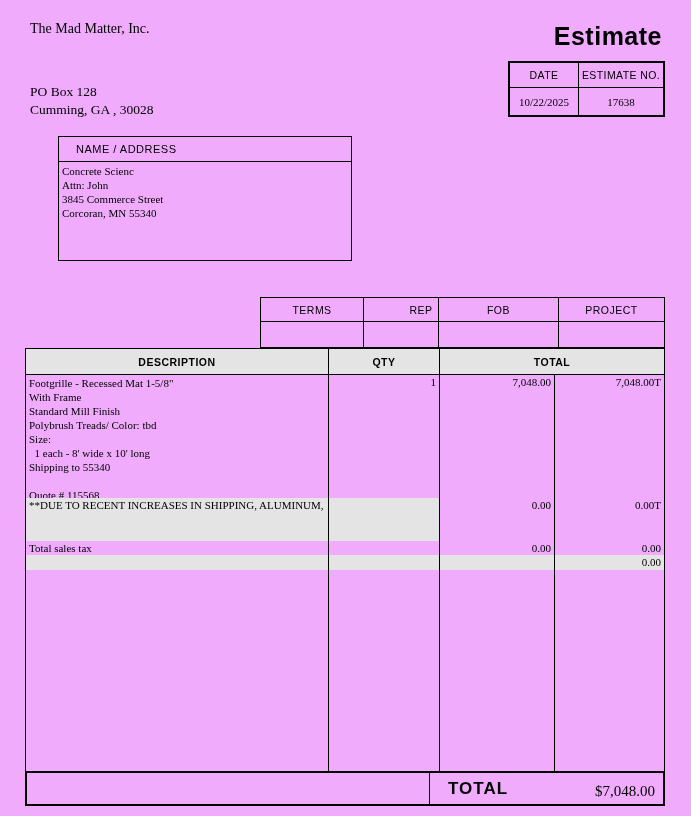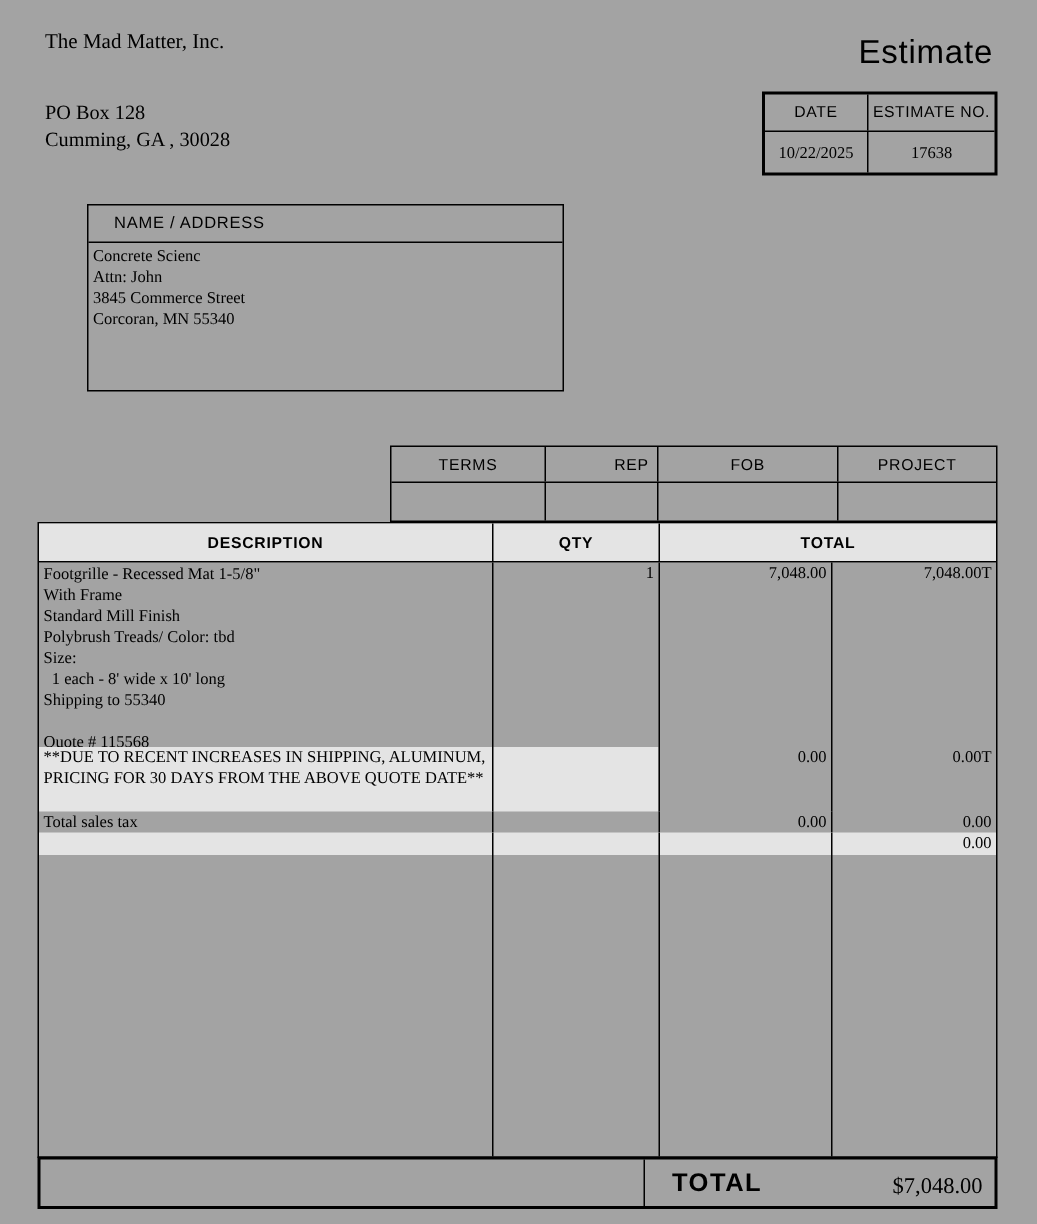--- a/index.html
+++ b/index.html
@@ -2,40 +2,40 @@
 <html style="--border: #000000; --shade: #e4e4e4; --ink: #000000;"><head>
 <meta charset="utf-8">
 <style>
   :root{
     --border:#000000;
     --shade:#e4e4e4;
     --ink:#000000;
   }
   *{margin:0;padding:0;box-sizing:border-box;}
   body{background:#ffffff;font-family:"Liberation Sans","DejaVu Sans",sans-serif;color:var(--ink);}
-  .page{position:relative;width:691px;height:816px;background:#a3a3a3;overflow:hidden;}
+  .page{position:relative;width:691px;height:816px;background:#f0abfc;overflow:hidden;}
 
   .serif{font-family:"Liberation Serif","DejaVu Serif",serif;}
 
   
   .company-name{position:absolute;left:30px;top:21px;font-family:"Liberation Serif","DejaVu Serif",serif;font-size:14px;}
-  .doc-title{position:absolute;right:29px;top:22px;font-size:22px;font-weight:normal;letter-spacing:.5px;margin-left:39px;}
-  .company-address{position:absolute;left:30px;top:66px;font-family:"Liberation Serif","DejaVu Serif",serif;font-size:13.5px;line-height:18px;}
+  .doc-title{position:absolute;right:29px;top:22px;font-size:25px;font-weight:bold;letter-spacing:.5px;margin-left:39px;}
+  .company-address{position:absolute;left:30px;top:83px;font-family:"Liberation Serif","DejaVu Serif",serif;font-size:13.5px;line-height:18px;}
 
   
   .date-table{position:absolute;left:508px;top:61px;width:157px;height:56px;border:2px solid var(--border);display:flex;flex-direction:column;}
   .dt-row{display:flex;flex:1;}
   .dt-row.head{border-bottom:1px solid var(--border);flex:0 0 25px;}
   .dt-cell{display:flex;align-items:center;justify-content:center;font-size:10.5px;letter-spacing:.4px;}
   .dt-cell.c1{width:69px;border-right:1px solid var(--border);}
   .dt-cell.c2{flex:1;}
   .dt-row.val .dt-cell{font-family:"Liberation Serif","DejaVu Serif",serif;font-size:11px;letter-spacing:0;}
 
   
-  .addr-box{position:absolute;left:58px;top:136px;width:318px;height:125px;border:1px solid var(--border);}
+  .addr-box{position:absolute;left:58px;top:136px;width:294px;height:125px;border:1px solid var(--border);}
   .addr-head{height:25px;border-bottom:1px solid var(--border);line-height:25px;padding-left:17px;font-size:11px;letter-spacing:.5px;}
   .addr-body{padding:2px 3px;font-family:Liberation Serif, serif;font-size:11px;line-height:14px;}
 
   
   .meta-table{position:absolute;left:260px;top:297px;width:405px;height:51px;border:1px solid var(--border);display:flex;flex-direction:column;}
   .mt-row{display:flex;flex:1;}
   .mt-row.head{flex:0 0 24px;border-bottom:1px solid var(--border);}
   .mt-cell{display:flex;align-items:center;justify-content:center;font-size:10.5px;letter-spacing:.5px;}
   .mt-cell.c1{width:102px;}
   .mt-cell.c2{width:75px;border-left:1px solid var(--border);padding-left:40px;}
@@ -141,21 +141,20 @@
           <div class="dline">Quote # 115568</div>
         </div>
         <div class="cell cqty num">1</div>
         <div class="cell ccost num">7,048.00</div>
         <div class="cell ctotal num">7,048.00T</div>
       </div>
 
       <div class="trow notice-row">
         <div class="cell cdesc shaded">
           <div class="dline">**DUE TO RECENT INCREASES IN SHIPPING, ALUMINUM,</div>
-          <div class="dline">PRICING FOR 30 DAYS FROM THE ABOVE QUOTE DATE**</div>
         </div>
         <div class="cell cqty shaded"></div>
         <div class="cell ccost num">0.00</div>
         <div class="cell ctotal num">0.00T</div>
       </div>
 
       <div class="trow salestax-row">
         <div class="cell cdesc">
           <div class="dline">Total sales tax</div>
         </div>

